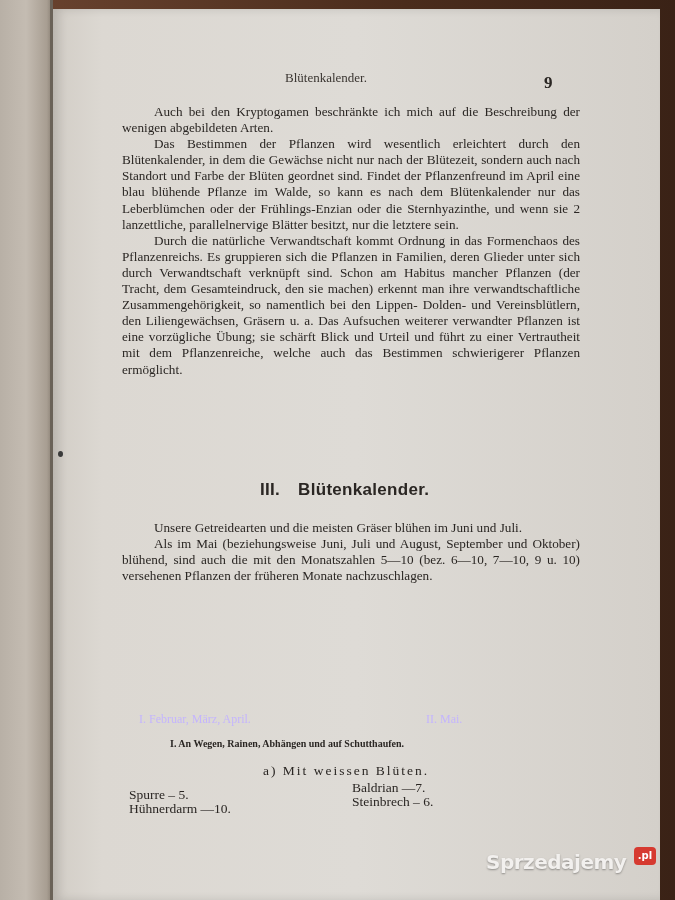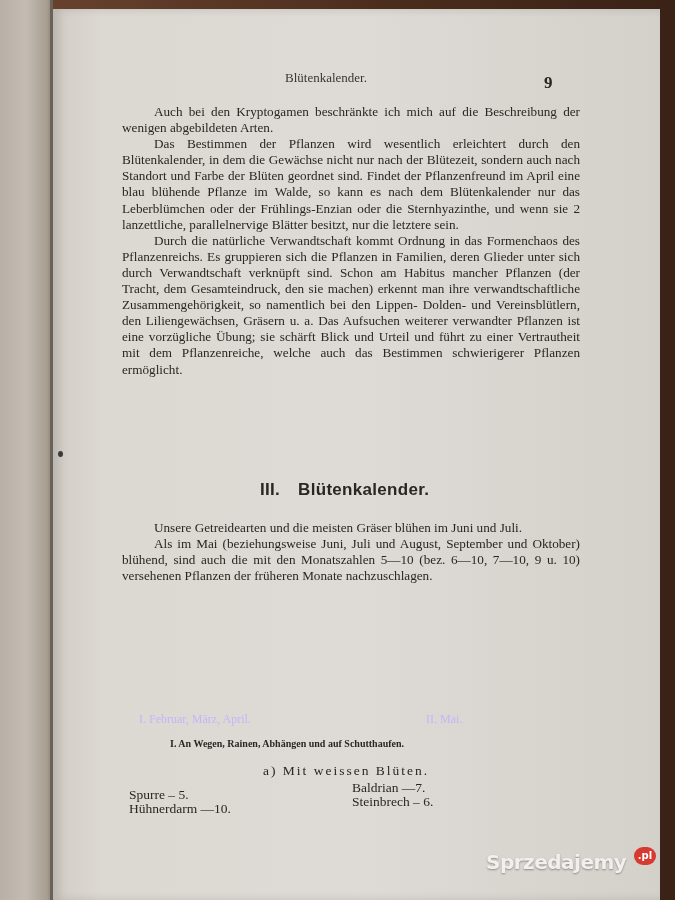--- a/index.html
+++ b/index.html
@@ -66,21 +66,21 @@
     .margin-spot {
       position: absolute; left: 58px; top: 451px; width: 5px; height: 6px; border-radius: 50%;
       background: #3a3a3a;
     }
     .watermark {
       position: absolute; left: 486px; top: 850px;
       font-family: "DejaVu Sans", sans-serif; font-weight: bold; font-size: 20px;
       color: #f2f0ee; text-shadow: 0 1px 2px rgba(0,0,0,0.35); letter-spacing: -0.5px;
     }
     .watermark-badge {
-      position: absolute; left: 634px; top: 847px; width: 22px; height: 18px; border-radius: 9px;
+      position: absolute; left: 634px; top: 847px; width: 22px; height: 18px; border-radius: 4px;
       background: #d63a30; color: #fff; font-family: "DejaVu Sans", sans-serif; font-weight: bold;
       font-size: 10px; line-height: 18px; text-align: center;
     }
   </style>
 </head>
 <body>
 
 <div class="table-top"></div>
 <div class="left-pages"></div>
 <div class="gutter-line"></div>

